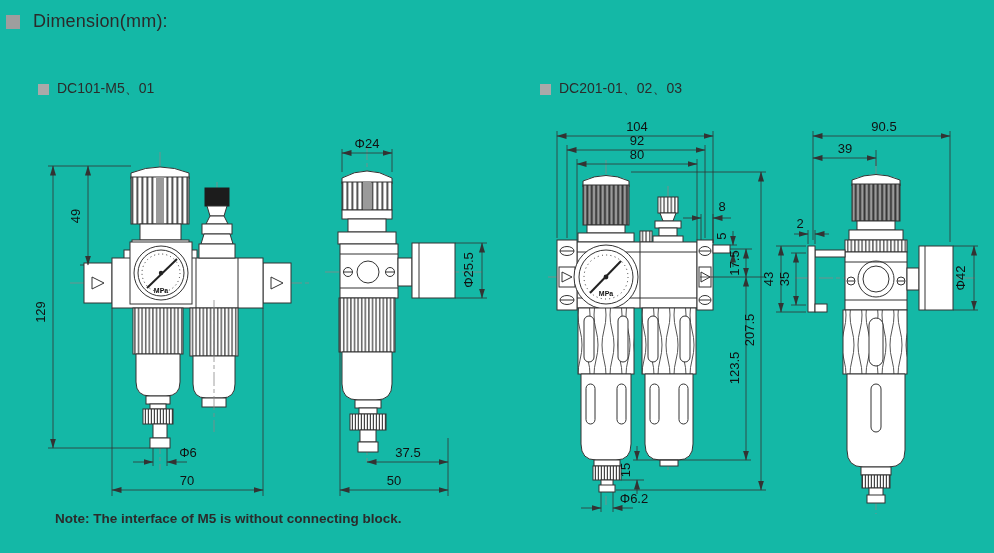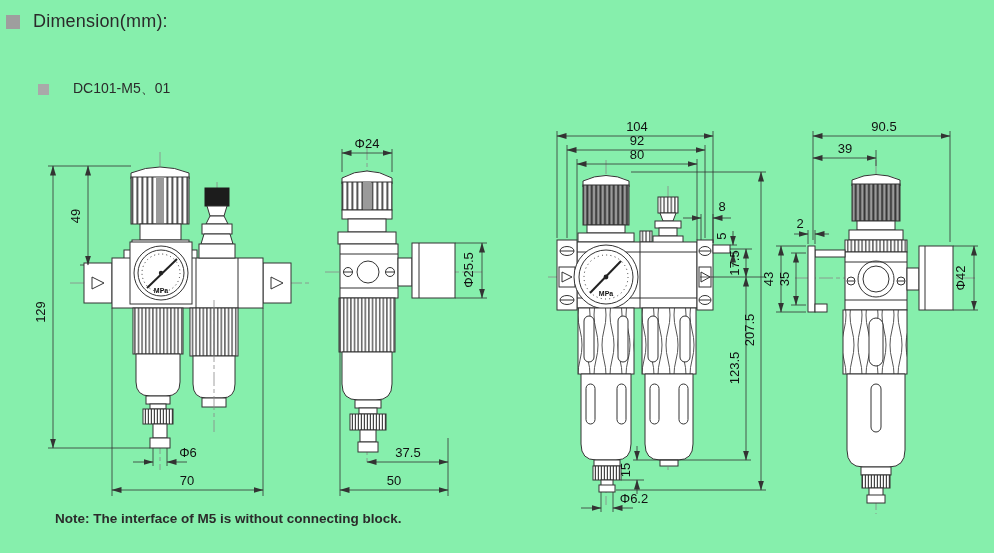--- a/index.html
+++ b/index.html
@@ -1,21 +1,21 @@
 <!DOCTYPE html>
 <html><head>
 <meta charset="utf-8">
 <style>
   html,body{margin:0;padding:0;background:#fff;}
-  .page{position:relative;width:994px;height:553px;background:#86efac;overflow:hidden;
+  .page{position:relative;width:994px;height:553px;background:#14b8a6;overflow:hidden;
         font-family:"Liberation Sans",sans-serif;color:#222;}
   .hdr{position:absolute;left:6px;top:11px;display:flex;align-items:center;gap:13px;}
   .sq{width:14px;height:14px;background:#9e9e9e;display:inline-block;}
   .title{font-size:18px;font-weight:500;color:#2b2b2b;letter-spacing:.2px;}
-  .sec{position:absolute;display:flex;align-items:center;gap:24px;font-size:14px;color:#2b2b2b;}
+  .sec{position:absolute;display:flex;align-items:center;gap:8px;font-size:14px;color:#2b2b2b;}
   .sq2{width:11px;height:11px;background:#a9a9a9;display:inline-block;}
   .sec-left{left:38px;top:80px;}
   .sec-right{left:540px;top:80px;}
   .note{position:absolute;left:55px;top:511px;font-size:13.5px;color:#2b2b2b;font-weight:bold;}
   svg{position:absolute;left:0;top:0;}
   .s{fill:#fff;stroke:#333;stroke-width:1;}
   .sn{fill:none;stroke:#333;stroke-width:1;}
   .ps{stroke:#333;stroke-width:1;}
   .cl{fill:none;stroke:#888;stroke-width:.8;stroke-dasharray:14 3 4 3;}
   .dl{fill:none;stroke:#333;stroke-width:.8;}
@@ -30,20 +30,24 @@
   <div class="hdr">
     <span class="sq"></span>
     <span class="title">Dimension(mm):</span>
   </div>
 
   <div class="sec sec-left">
     <span class="sq2"></span>
     <span>DC101-M5、01</span>
   </div>
 
+  <div class="sec sec-right">
+    <span class="sq2"></span>
+    <span>DC201-01、02、03</span>
+  </div>
 
   <svg width="994" height="553" viewBox="0 0 994 553">
     <defs>
       <marker id="ar" markerWidth="11" markerHeight="8" refX="9.5" refY="3" orient="auto-start-reverse" markerUnits="userSpaceOnUse">
         <path d="M0,0 L10,3 L0,6 Z" fill="#333"></path>
       </marker>
       <pattern id="ribs" width="5" height="6" patternUnits="userSpaceOnUse">
         <rect width="5" height="6" fill="#fff"></rect>
           <rect x="1.4" width="2" height="6" fill="#555"></rect>
       </pattern>

